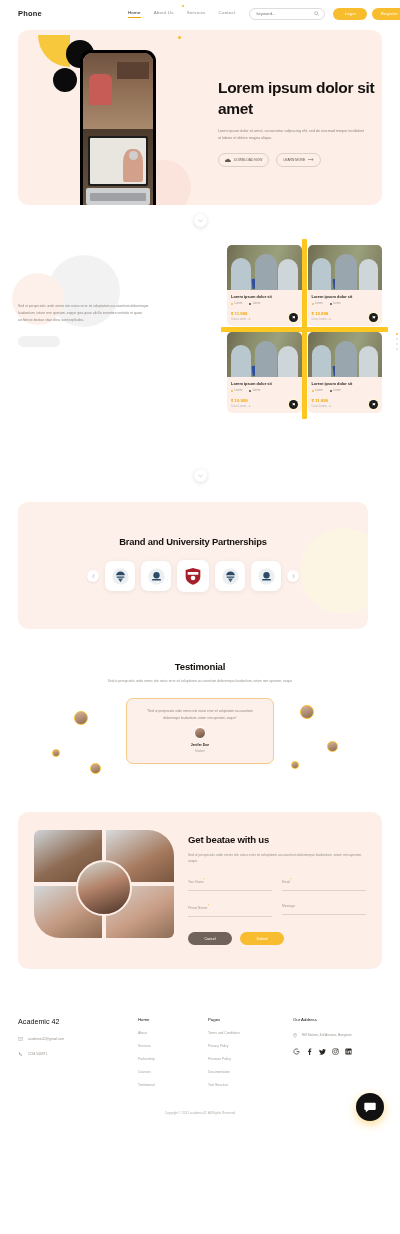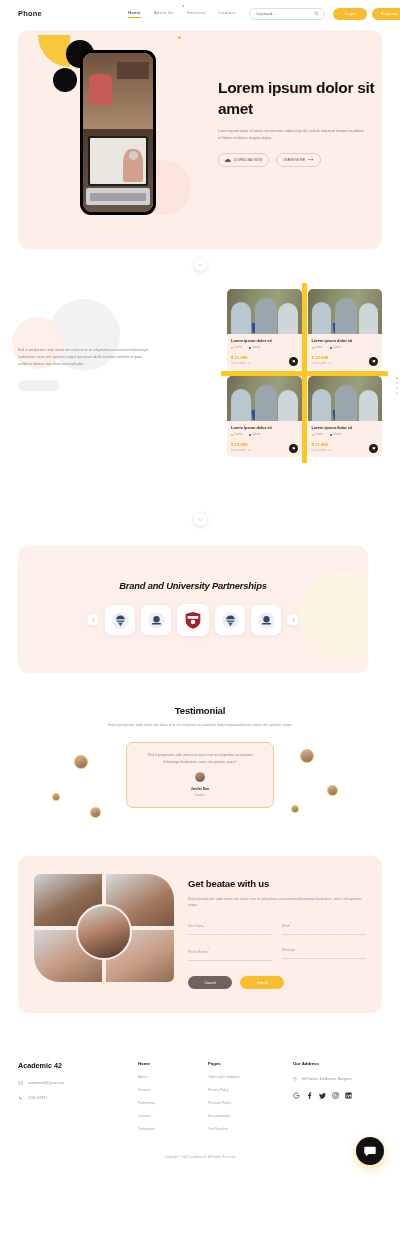--- a/index.html
+++ b/index.html
@@ -51,21 +51,21 @@
     background:#f7bd2e; color:#fff; border:none; border-radius:10px;
     font-size:4.2px; width:34px; height:12px; cursor:pointer;
     font-family:"Liberation Sans", sans-serif; letter-spacing:.2px;
   }
 
   
   .hero {
     margin: 3px 18px 0 18px;
     background: #fdeee8;
     border-radius: 10px;
-    height: 219px;
+    height: 175px;
     position: relative;
     overflow: hidden;
   }
   .hero-right { position:absolute; left:200px; top:48px; width:160px; }
   .hero-title {
     font-size: 15.5px; font-weight: 800; line-height: 1.33; letter-spacing:-0.3px; color:#15120f;
   }
   .hero-sub {
     margin-top: 9px; font-size: 3.7px; line-height: 1.85; color:#8f8882; width: 148px;
   }
@@ -134,21 +134,21 @@
   .dot-y{width:2px;height:2px;border-radius:50%;background:#f7bd2e;}
   .dot-d{width:2px;height:2px;border-radius:50%;background:#4a4a4a;}
   .ccard-price{margin-top:6px;font-size:4.3px;font-weight:700;color:#f0a500;}
   .ccard-note{font-size:2.6px;color:#b4aea8;margin-top:2px;}
   .ccard-cart{position:absolute;right:4px;bottom:4px;width:9px;height:9px;border-radius:50%;background:#1b1b1b;display:flex;align-items:center;justify-content:center;box-shadow:0 0 0 2px #fff3d9;}
   .dots-right{position:absolute;right:2px;top:88px;display:flex;flex-direction:column;gap:3px;align-items:center;}
   .dr{width:2px;height:2px;border-radius:50%;background:#e2ded9;}
   .dr.on{background:#f7bd2e;}
 
   
-  .partners{margin:20px 32px 0 18px;background:#fdf0ea;border-radius:10px;height:127px;position:relative;overflow:hidden;font-style:italic;}
+  .partners{margin:20px 32px 0 18px;background:#fdf0ea;border-radius:10px;height:127px;position:relative;overflow:hidden;}
   .pt-blob{position:absolute;right:-18px;top:26px;width:86px;height:86px;border-radius:50%;background:#fdf5e4;}
   .pt-title{position:relative;text-align:center;padding-top:34px;font-size:9.4px;font-weight:800;letter-spacing:-.2px;color:#15120f;}
   .pt-row{position:relative;display:flex;align-items:center;justify-content:center;gap:6px;margin-top:13px;}
   .pt-arrow{width:12px;height:12px;border-radius:50%;background:#fff;display:flex;align-items:center;justify-content:center;box-shadow:0 1px 3px rgba(0,0,0,.08);flex:none;}
   .pt-logo{width:30px;height:30px;border-radius:7px;background:#fff;display:flex;align-items:center;justify-content:center;box-shadow:0 1px 5px rgba(0,0,0,.07);flex:none;}
   .pt-logo.mid{width:32px;height:32px;}
 
   
   .testi{margin-top:32px;position:relative;min-height:125px;padding:0 18px;}
   .t-title{text-align:center;font-size:9.6px;font-weight:800;color:#15120f;letter-spacing:-.2px;}
@@ -189,21 +189,21 @@
   .f-btn.cancel{background:#6f635c;}
   .f-btn.submit{background:#f7bd2e;}
 
   
   .footer{margin-top:30px;padding:18px 18px 0 18px;}
   .f-cols{display:flex;}
   .f-c1{width:120px;}
   .f-c2{width:70px;}
   .f-c3{width:85px;}
   .f-c4{flex:1;}
-  .f-h{font-size:7.2px;font-weight:700;color:#15120f;}
+  .f-h{font-size:7.2px;font-weight:400;color:#15120f;}
   .f-h.small{font-size:4.3px;}
   .f-contact{display:flex;align-items:center;gap:5px;margin-top:11px;font-size:3.3px;color:#9a938d;}
   .f-link{font-size:3.3px;color:#a8a29c;margin-top:9px;}
   .f-addr{display:flex;gap:5px;margin-top:11px;font-size:3.3px;line-height:1.75;color:#9a938d;}
   .socials{display:flex;gap:6px;margin-top:9px;}
   .soc{width:7px;height:7px;display:flex;align-items:center;justify-content:center;color:#2b2722;}
   .copy{text-align:center;font-size:3.1px;color:#b4aea8;margin-top:24px;padding-bottom:22px;}
 
   
   .chat{position:absolute;right:16px;bottom:16px;width:28px;height:28px;border-radius:50%;background:#111;display:flex;align-items:center;justify-content:center;box-shadow:0 3px 10px rgba(247,189,46,.55);}

